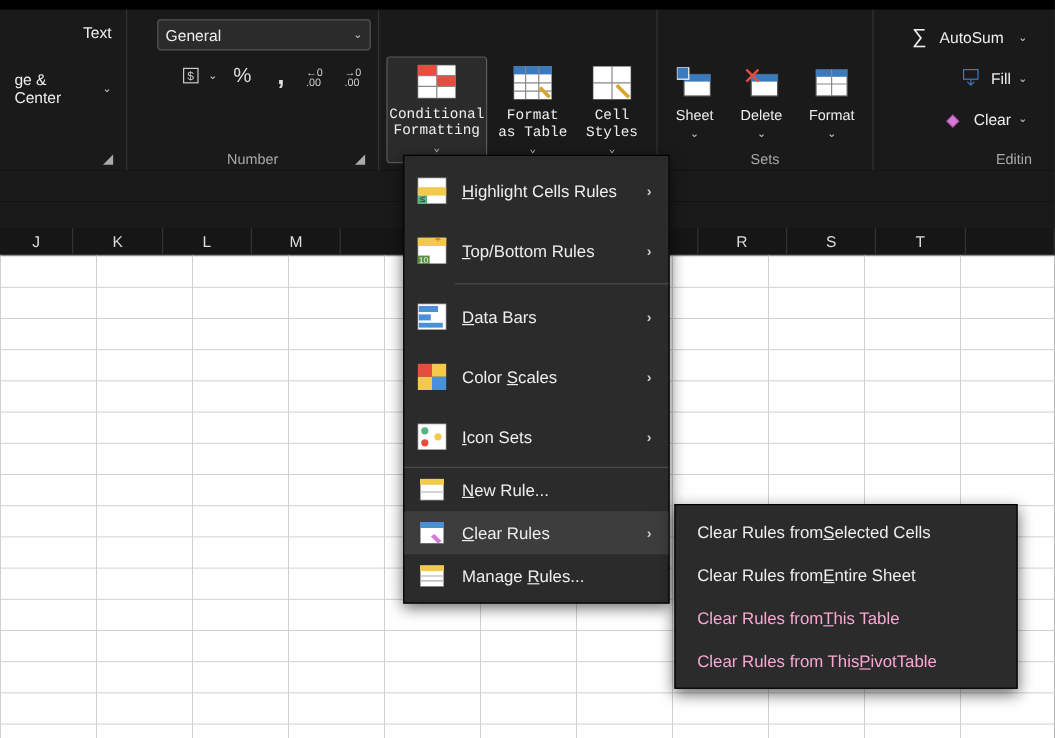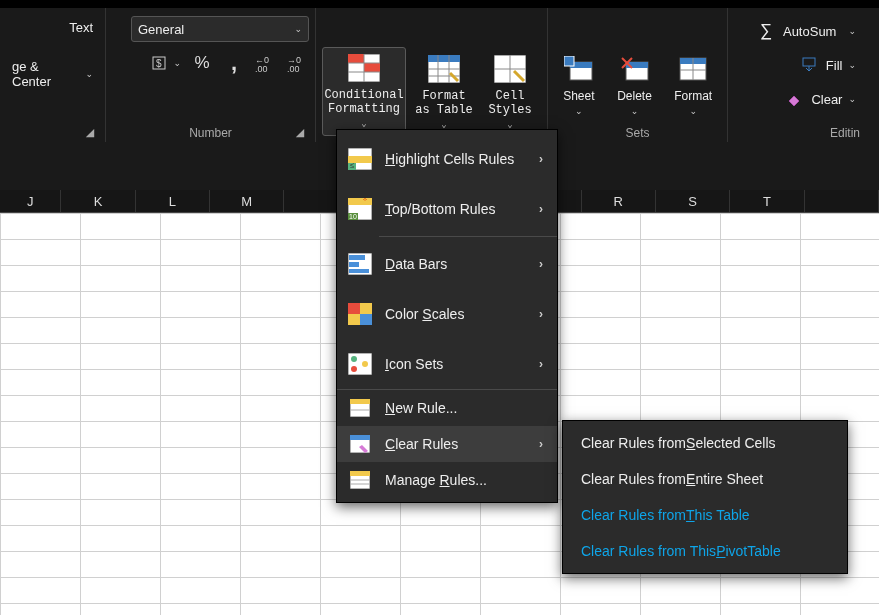--- a/index.html
+++ b/index.html
@@ -158,21 +158,21 @@
 .menu-item .txt u { text-decoration: underline; }
 .menu-sep { height:1px; background:#4a4a4a; }
 .sub-item {
   height:36px;
   display:flex;
   align-items:center;
   padding:0 18px;
   font-size:14px;
   color:#eee;
 }
-.sub-item.disabled { color:#0ea5e9; }
+.sub-item.disabled { color:#f9a8d4; }
 .blank-bar { height:26px; background:#1a1a1a; }
 .truncated-left { overflow:hidden; }
 </style>
 </head>
 <body>
 
 <div class="ribbon">
 
   <div class="group truncated-left" style="width:106px;">
     <div class="group-body stack" style="padding-top:4px;">

